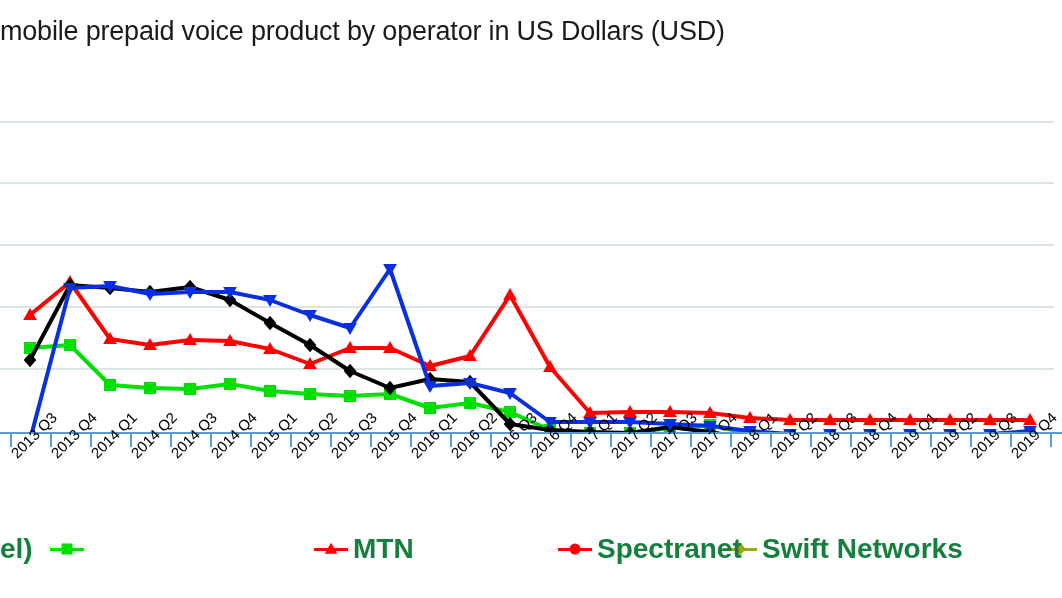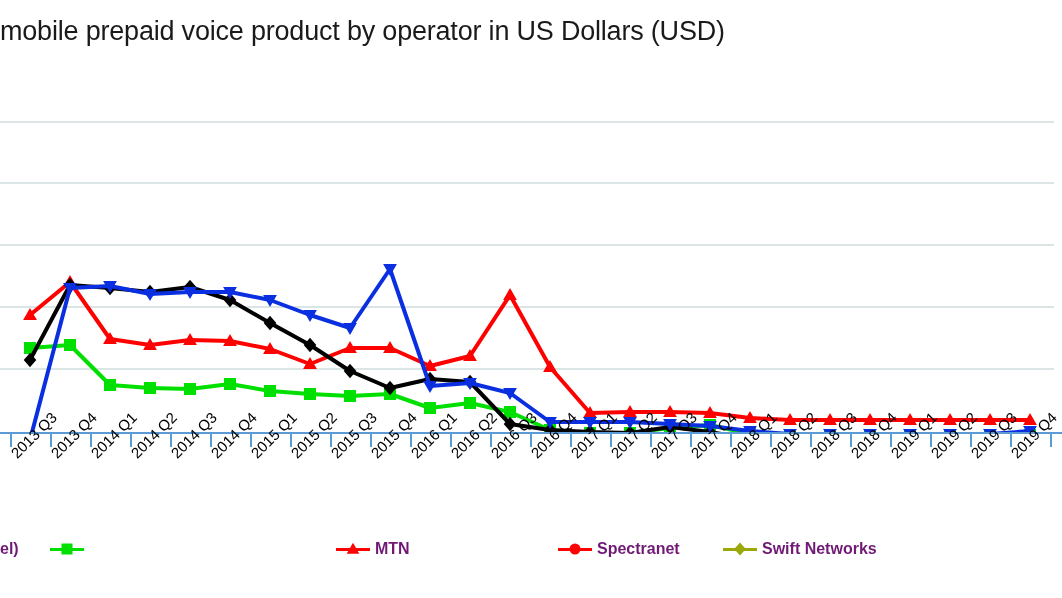--- a/index.html
+++ b/index.html
@@ -108,23 +108,23 @@
     height: 3px;
   }
   .legend-marker .lm-glyph {
     position: absolute;
     left: 9px;
     top: 2px;
     width: 16px;
     height: 16px;
   }
   .legend-label {
-    font-size: 16px;
+    font-size: 28px;
     font-weight: bold;
-    color: #701a75;
+    color: #15803d;
     line-height: 20px;
   }
   .gl { stroke: #cfdcdc; stroke-width: 1.6; }
 </style>
 </head>
 <body>
 
 <div id="chart-root">
 
   <div id="chart-title">mobile prepaid voice product by operator in US Dollars (USD)</div>
@@ -325,21 +325,21 @@
         <span class="legend-label">el)</span>
       </div>
       <div class="legend-item" style="left: 50px;">
         <div class="legend-marker">
           <div class="lm-line" style="background: rgb(0, 224, 0);"></div>
           <svg class="lm-glyph" viewBox="0 0 16 16">
             <rect x="2.5" y="2.5" width="11" height="11" fill="#00e000"></rect>
           </svg>
         </div>
       </div>
-      <div class="legend-item" style="left: 336px;">
+      <div class="legend-item" style="left: 314px;">
         <div class="legend-marker">
           <div class="lm-line" style="background: rgb(255, 0, 0);"></div>
           <svg class="lm-glyph" viewBox="0 0 16 16">
             <polygon points="8,1.6750000000000007 1.6750000000000007,12.675 14.325,12.675" fill="#ff0000"></polygon>
           </svg>
         </div>
         <span class="legend-label">MTN</span>
       </div>
       <div class="legend-item" style="left: 723px;">
         <div class="legend-marker">

